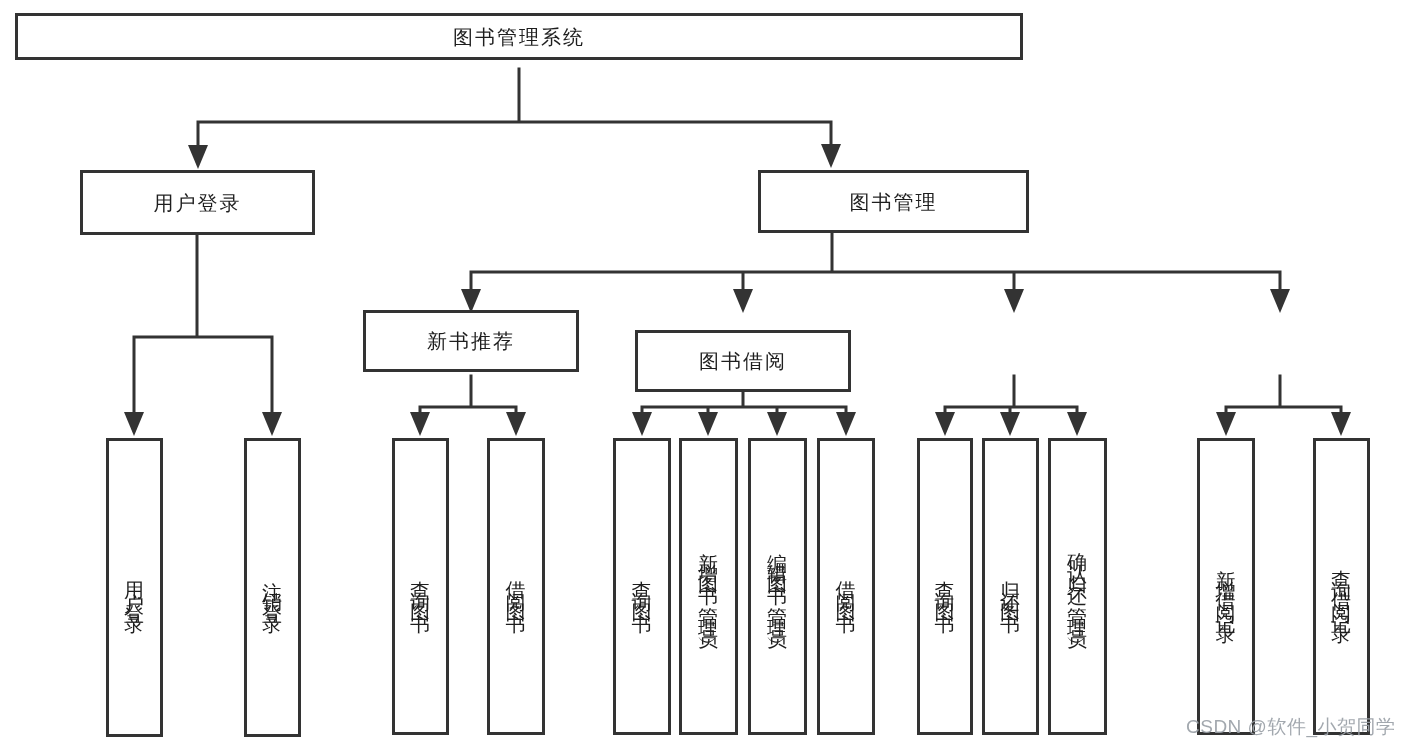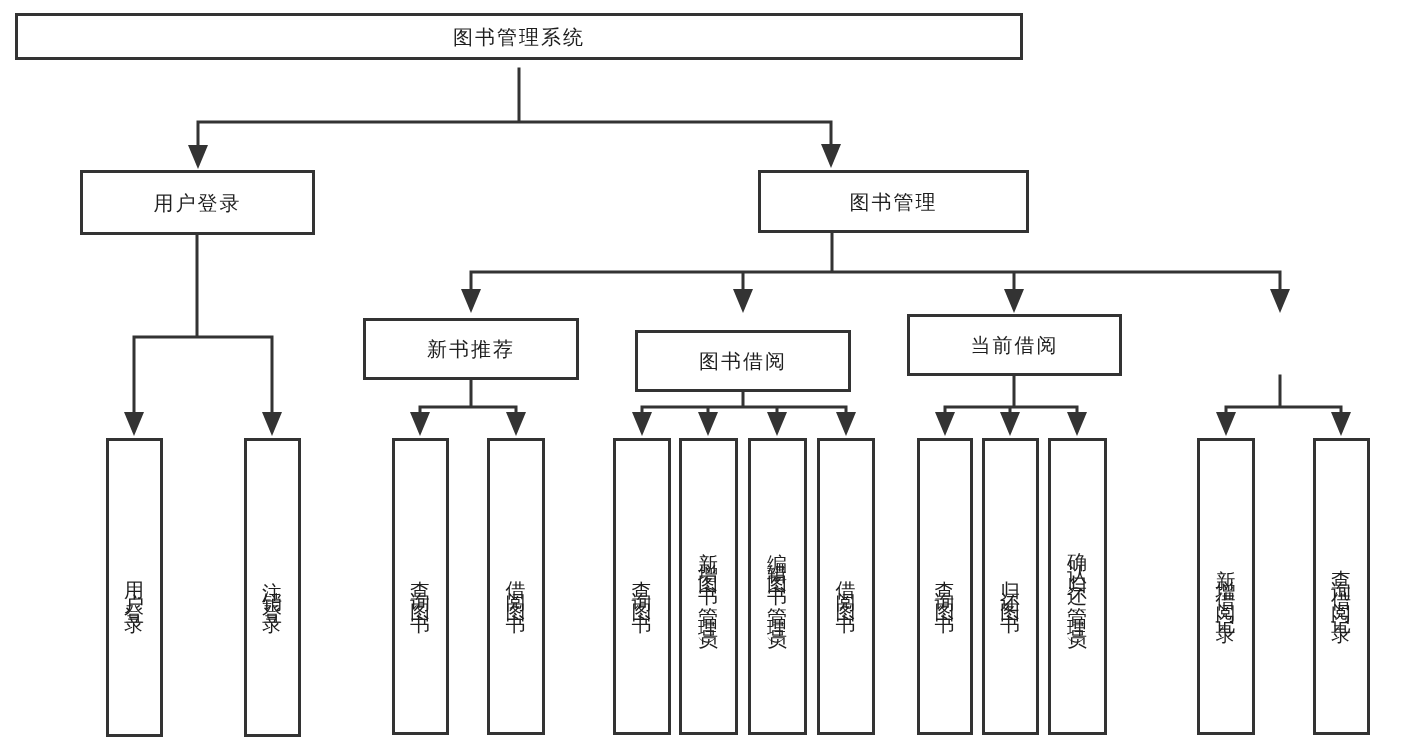--- a/index.html
+++ b/index.html
@@ -95,28 +95,25 @@
     <span>图书管理</span>
   </div>
 
   <div class="node v" style="left:106px;top:438px;width:57px;height:299px;">
     <span>用户登录</span>
   </div>
   <div class="node v" style="left:244px;top:438px;width:57px;height:299px;">
     <span>注销登录</span>
   </div>
 
-  <div class="node h" style="left:363px;top:318px;width:216px;height:62px;">
+  <div class="node h" style="left:363px;top:310px;width:216px;height:62px;">
     <span>新书推荐</span>
   </div>
   <div class="node h" style="left:635px;top:330px;width:216px;height:62px;">
     <span>图书借阅</span>
-  </div>
-  <div class="node h" style="left:907px;top:314px;width:215px;height:62px;">
-    <span>当前借阅</span>
   </div>
 
   <div class="node v" style="left:392px;top:438px;width:57px;height:297px;">
     <span>查询图书</span>
   </div>
   <div class="node v" style="left:487px;top:438px;width:58px;height:297px;">
     <span>借阅图书</span>
   </div>
 
   <div class="node v" style="left:613px;top:438px;width:58px;height:297px;">
@@ -142,14 +139,15 @@
     <span>确认归还（管理员）</span>
   </div>
 
   <div class="node v" style="left:1197px;top:438px;width:58px;height:297px;">
     <span>新增借阅记录</span>
   </div>
   <div class="node v" style="left:1313px;top:438px;width:57px;height:297px;">
     <span>查询借阅记录</span>
   </div>
 
+  <div class="watermark">CSDN @软件_小贺同学</div>
 
 </div>
 
 </body></html>

